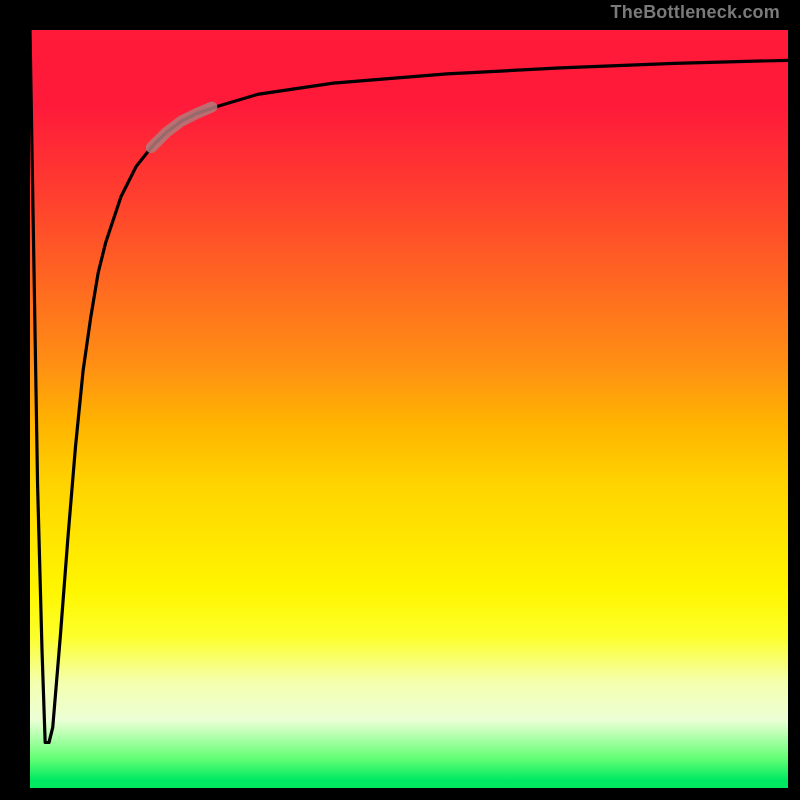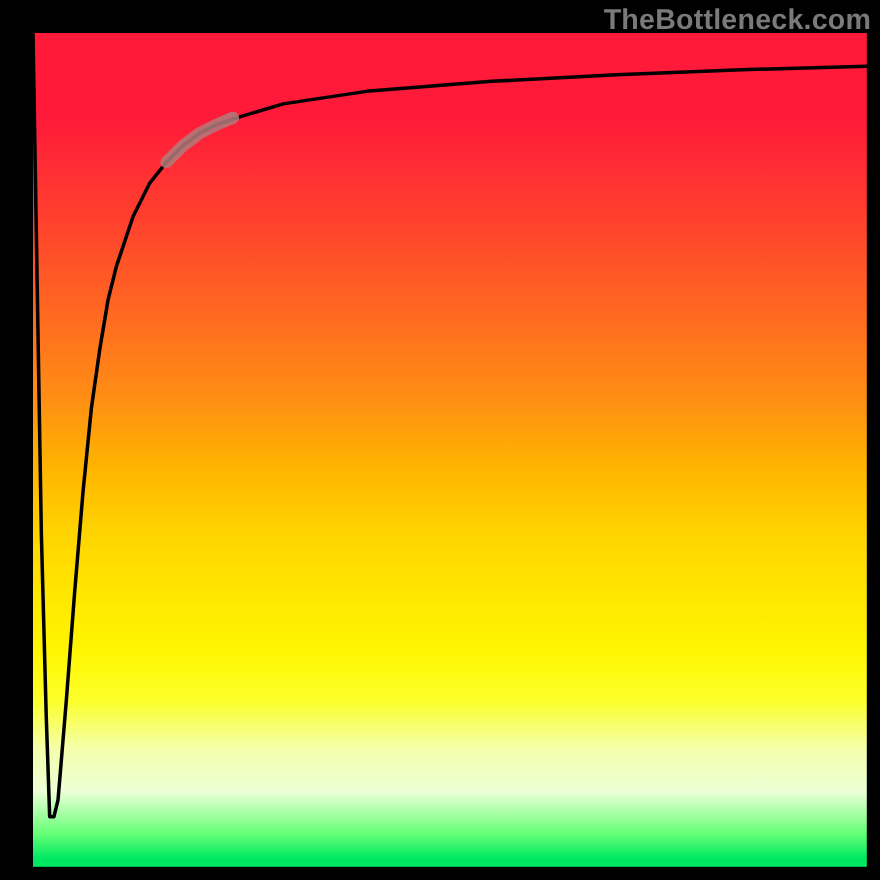--- a/index.html
+++ b/index.html
@@ -39,22 +39,22 @@
       #f4ffad 86%,
       #ecffd6 91%,
       #66ff76 96%,
       #00e862 99%,
       #00e862 100%
     );
   }
   .attribution {
     position: absolute;
     top: 2px;
-    right: 8px;
-    font-size: 26px;
+    right: 20px;
+    font-size: 18px;
     font-weight: 600;
     color: #7a7a7a;
     letter-spacing: 0.2px;
     pointer-events: none;
   }
   svg.curve {
     position: absolute;
     left: 0;
     top: 0;
     width: 758px;

